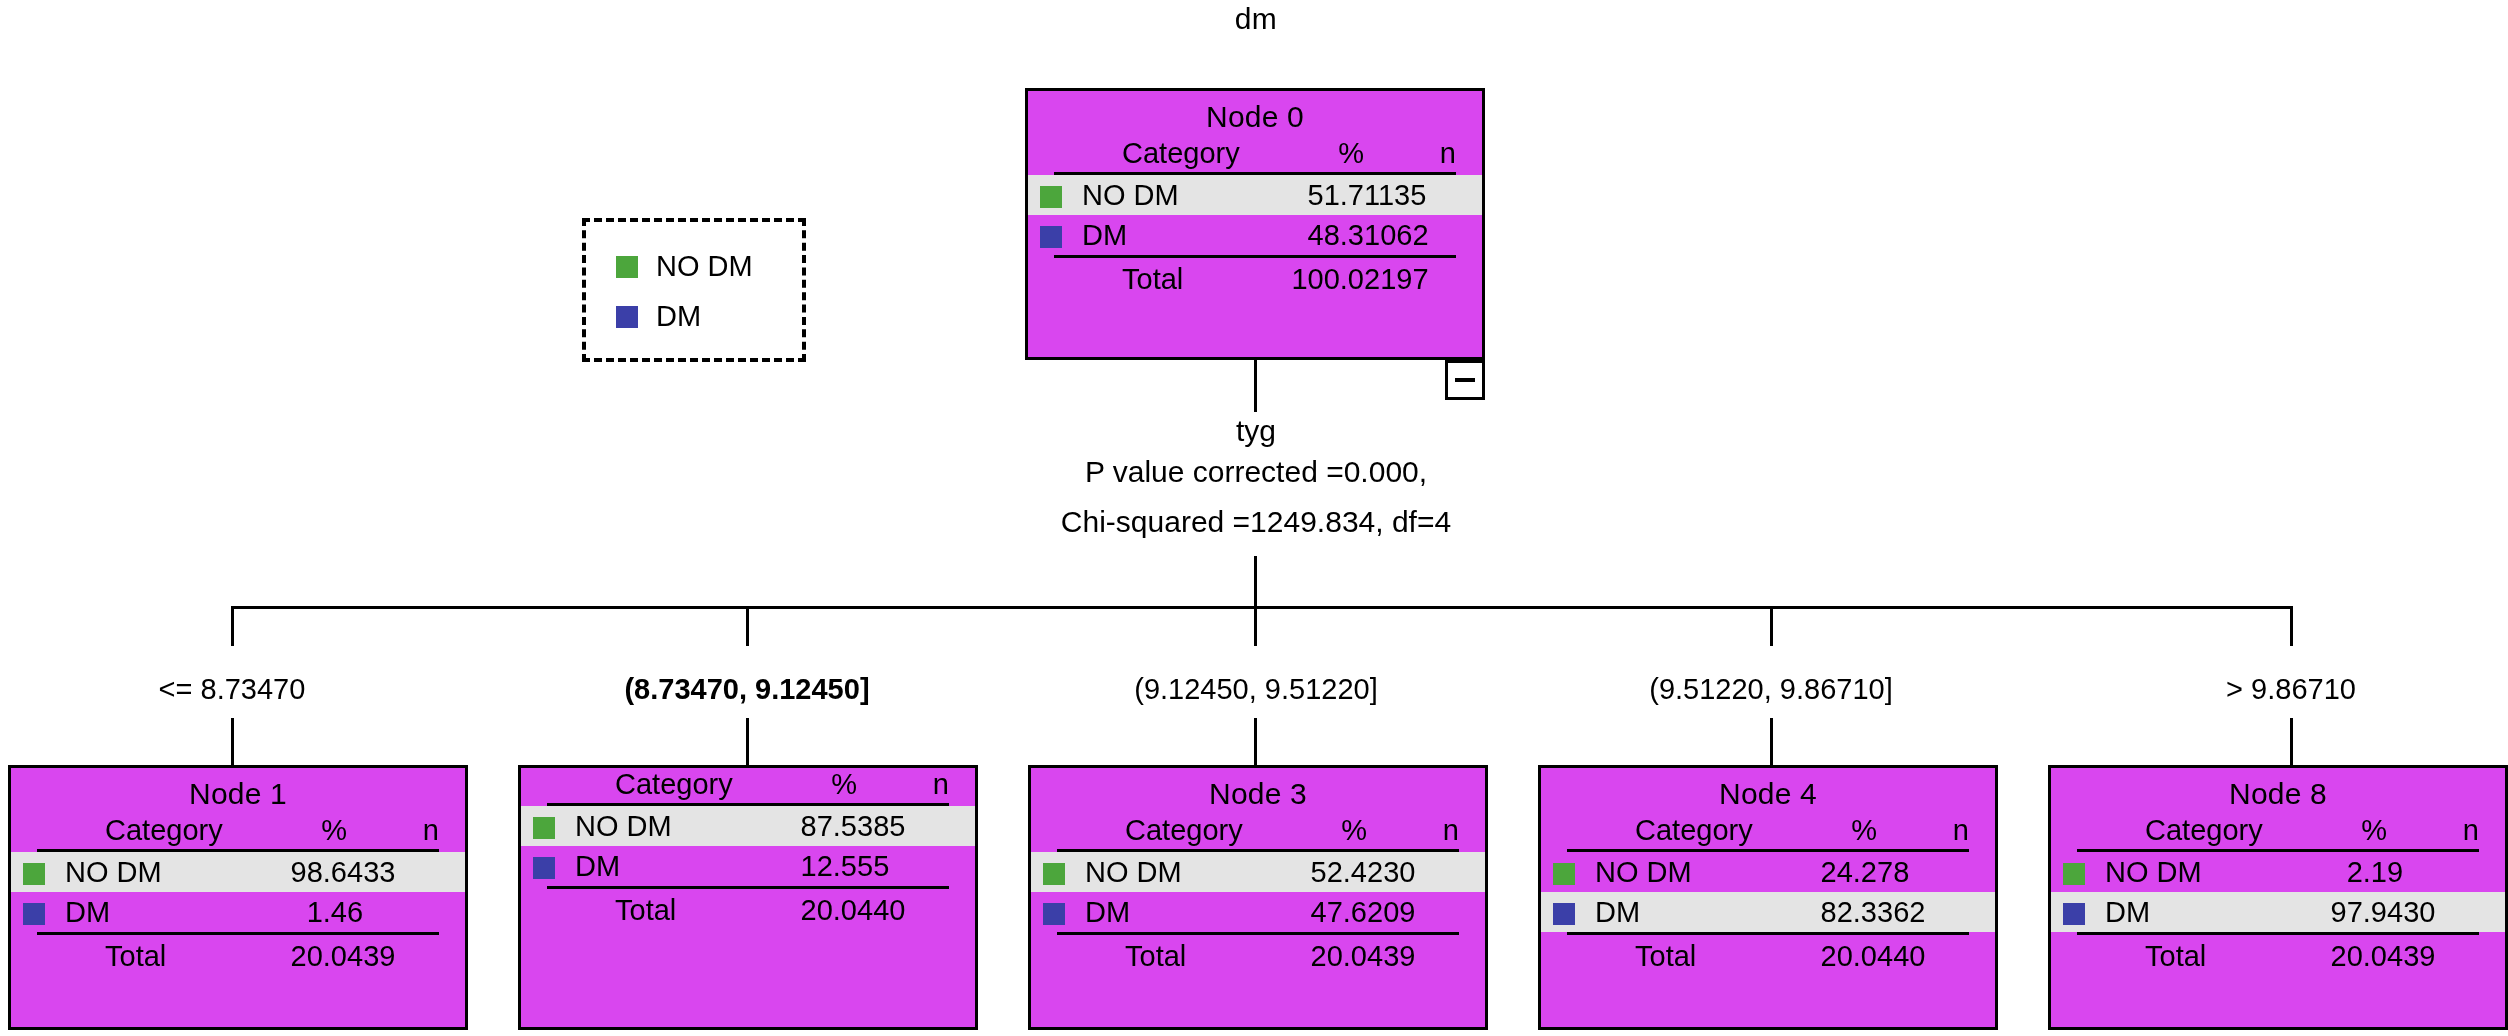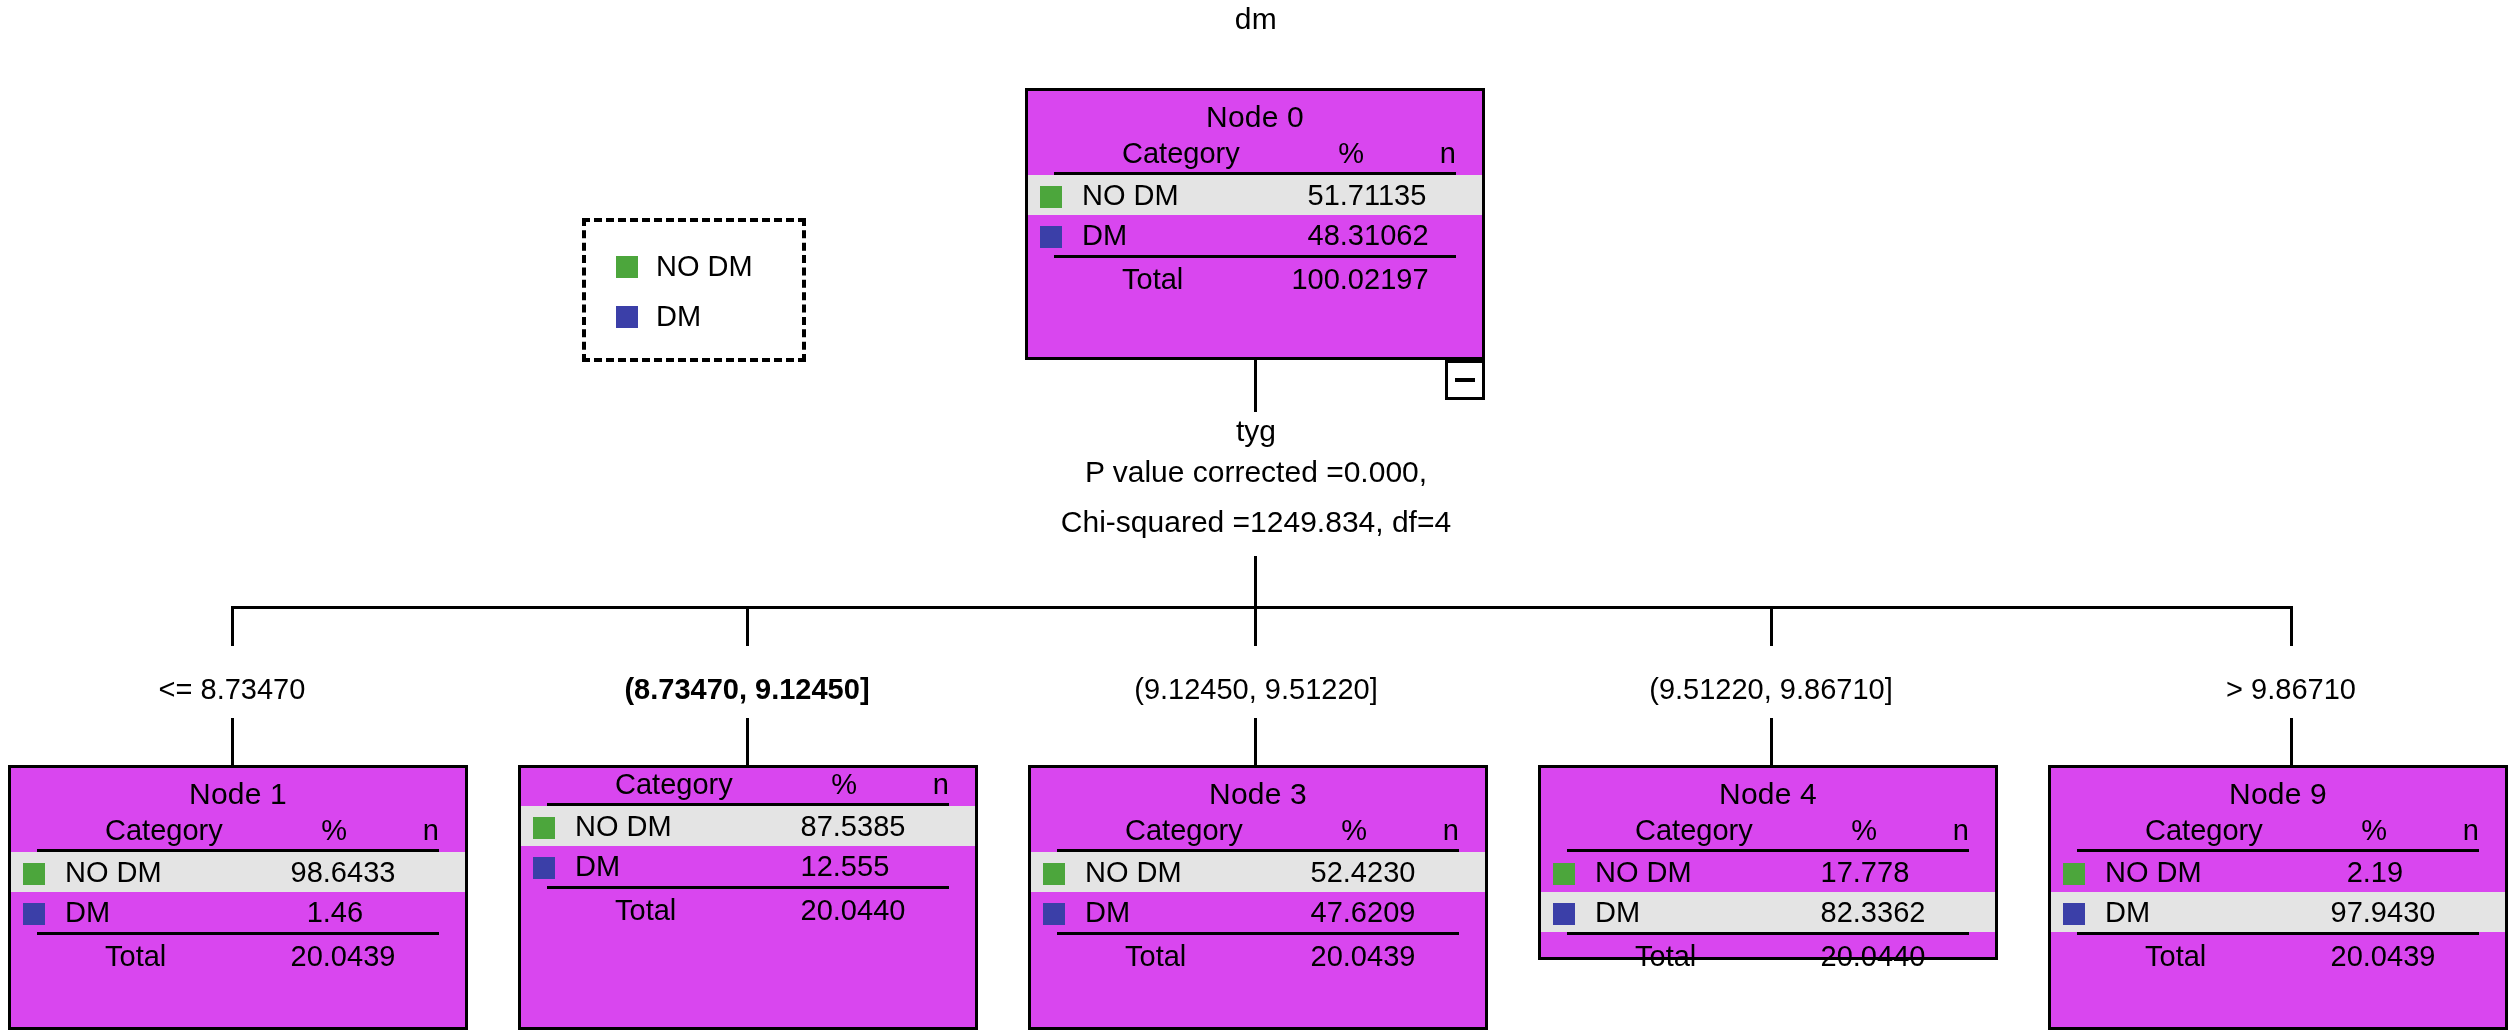--- a/index.html
+++ b/index.html
@@ -405,21 +405,21 @@
       <tr class="total-row">
         <td></td>
         <td class="total-label">Total</td>
         <td class="cell-pct">20.0</td>
         <td class="cell-n">439</td>
       </tr>
     </tbody>
       </table>
   </div>
 
-  <div class="node" id="node-4" style="left:1538px; top:765px; width:460px; height:195px;">
+  <div class="node" id="node-4" style="left:1538px; top:765px; width:460px; height:265px;">
     <div class="node-title">Node 4</div>
     <table class="node-table">
       <colgroup>
           <col style="width:54px">
           <col>
           <col style="width:120px">
           <col style="width:118px">
         </colgroup>
       <tbody>
           <tr class="hdr-row">
@@ -429,21 +429,21 @@
         <th class="hdr-n">n</th>
       </tr>
       <tr class="rule-row">
             <td colspan="4">
               <div class="rule-line"></div>
             </td>
           </tr>
       <tr class="cat-row">
         <td class="cell-swatch"><span class="swatch" style="background:#4CA63C;"></span></td>
         <td class="cell-label">NO DM</td>
-        <td class="cell-pct">17.7</td>
+        <td class="cell-pct">24.2</td>
         <td class="cell-n">78</td>
       </tr>
       <tr class="cat-row hilite">
         <td class="cell-swatch"><span class="swatch" style="background:#3B3FA8;"></span></td>
         <td class="cell-label">DM</td>
         <td class="cell-pct">82.3</td>
         <td class="cell-n">362</td>
       </tr>
       <tr class="rule-row">
             <td colspan="4">
@@ -454,21 +454,21 @@
         <td></td>
         <td class="total-label">Total</td>
         <td class="cell-pct">20.0</td>
         <td class="cell-n">440</td>
       </tr>
     </tbody>
       </table>
   </div>
 
   <div class="node" id="node-5" style="left:2048px; top:765px; width:460px; height:265px;">
-    <div class="node-title">Node 9</div>
+    <div class="node-title">Node 8</div>
     <table class="node-table">
       <colgroup>
           <col style="width:54px">
           <col>
           <col style="width:120px">
           <col style="width:118px">
         </colgroup>
       <tbody>
           <tr class="hdr-row">
         <th></th>

